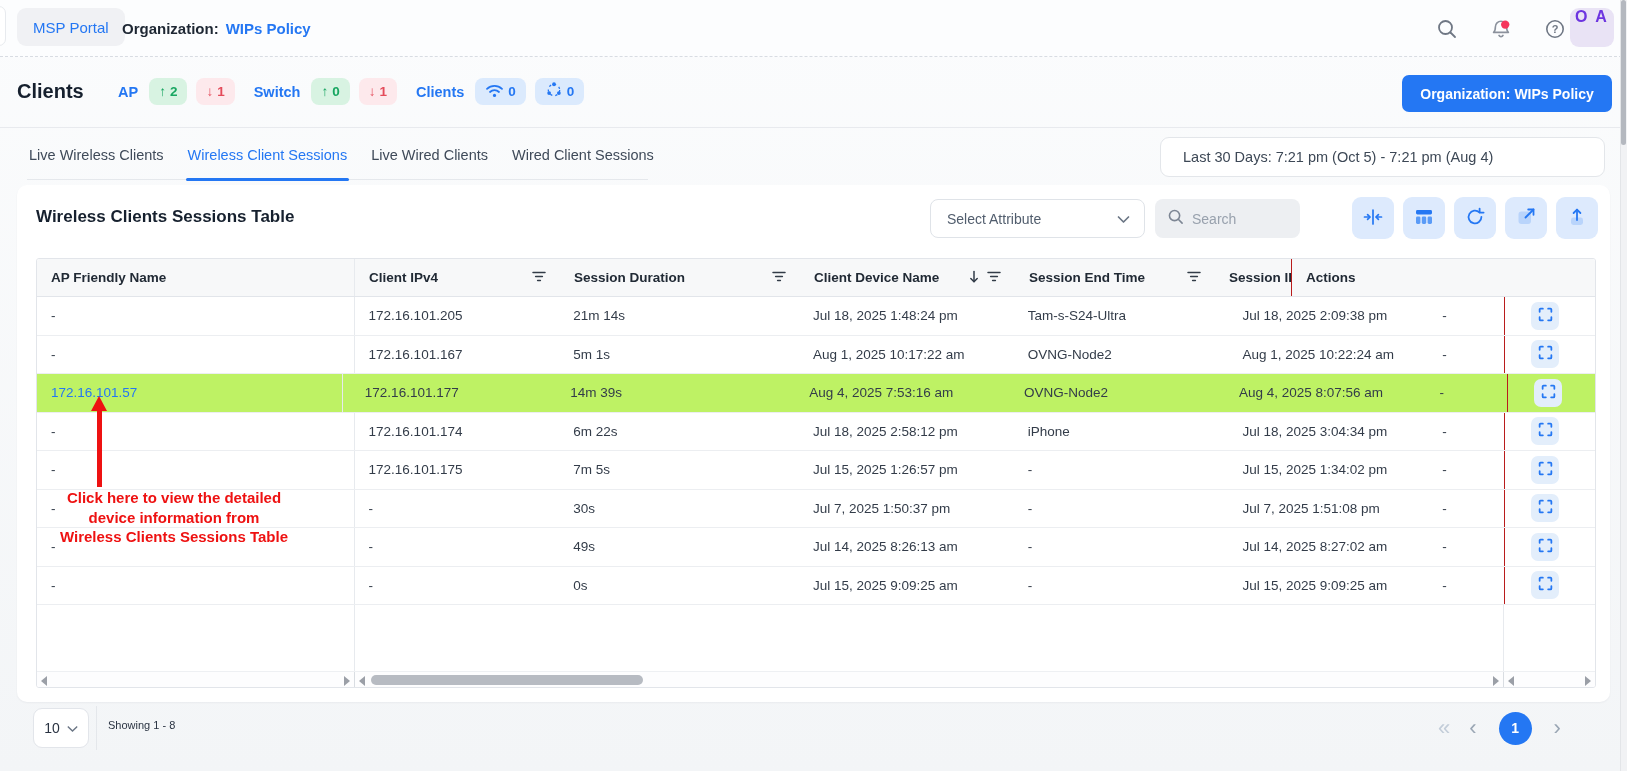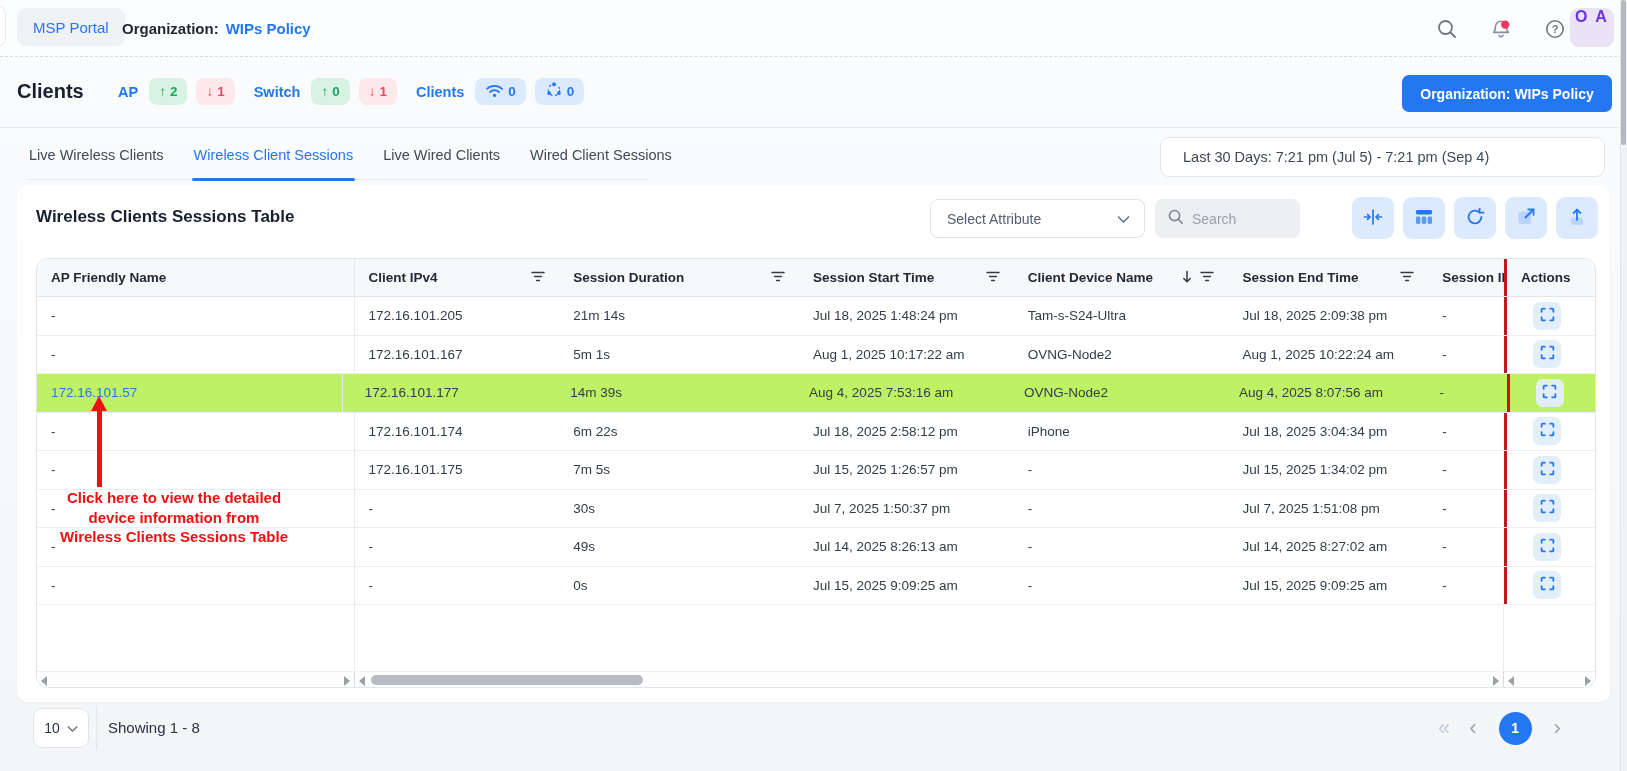--- a/index.html
+++ b/index.html
@@ -23,54 +23,54 @@
   .section-title { position:absolute; left:17px; top:22px; font-size:20px; font-weight:bold; color:#16202e; }
   .stats { position:absolute; left:118px; top:20px; display:flex; align-items:center; gap:9px; }
   .stat-label { color:#2477f3; font-weight:bold; font-size:14.5px; margin-right:2px; }
   .badge { height:27px; padding:0 10px; border-radius:8px; display:flex; align-items:center; gap:4px; font-size:13.5px; font-weight:bold; cursor:default; }
   .badge.green { background:#d8f3e2; color:#18a661; }
   .badge.red { background:#fde9ec; color:#e44b5a; margin-right:10px; }
   .badge.blue { background:#dbeafd; color:#2477f3; }
   .org-button { position:absolute; left:1402px; top:17px; width:210px; height:37px; background:#2477f3; border:none; border-radius:7px; color:#fff; font-weight:bold; font-size:14px; font-family:inherit; cursor:pointer; }
 
   
-  .tabs { position:absolute; left:27px; top:128px; height:52px; display:flex; gap:26px; align-items:flex-end; border-bottom:1px solid #e5e8ec; padding-bottom:0; width:621px; }
+  .tabs { position:absolute; left:27px; top:128px; height:52px; display:flex; gap:20px; align-items:flex-end; border-bottom:1px solid #e5e8ec; padding-bottom:0; width:621px; }
   .tab { font-size:14.5px; color:#3f4a59; padding:0 2px 16px 2px; position:relative; cursor:pointer; white-space:nowrap; }
   .tab.active { color:#2477f3; }
   .tab.active::after { content:""; position:absolute; left:0; right:0; bottom:-2px; height:3px; border-radius:3px; background:#2477f3; }
 
   .date-box { position:absolute; left:1160px; top:137px; width:445px; height:40px; background:#fff; border:1px solid #e3e6ea; border-radius:9px; display:flex; align-items:center; padding-left:22px; font-size:14.5px; color:#3d4856; cursor:pointer; }
 
   
   .card { position:absolute; left:17px; top:185px; width:1593px; height:517px; background:#fff; border-radius:10px; box-shadow:0 1px 2px rgba(30,40,60,.05); }
   .card-toolbar { position:absolute; left:0; top:0; width:100%; height:62px; }
   .table-title { position:absolute; left:19px; top:22px; font-size:17px; font-weight:bold; color:#16202e; }
   .select-attr { position:absolute; left:913px; top:14px; width:215px; height:39px; background:#fff; border:1px solid #dfe3e8; border-radius:8px; display:flex; align-items:center; justify-content:space-between; padding:0 14px 0 16px; font-size:14px; color:#515d6d; cursor:pointer; }
   .search-box { position:absolute; left:1138px; top:14px; width:145px; height:39px; background:#edeff2; border-radius:8px; display:flex; align-items:center; gap:8px; padding:0 12px; }
   .search-box input { border:none; outline:none; background:transparent; width:95px; font-size:14px; font-family:inherit; color:#3d4856; }
   .search-box input::placeholder { color:#98a1ad; }
   .tool-btns { position:absolute; left:1335px; top:12px; display:flex; gap:9px; }
   .tool-btn { width:42px; height:42px; border:none; border-radius:9px; background:#ddeafd; display:flex; align-items:center; justify-content:center; cursor:pointer; }
 
   
-  .tablewrap { position:absolute; left:19px; top:73px; width:1560px; height:430px; border:1px solid #e2e5ea; border-radius:12px; overflow:hidden; background:#fff; }
+  .tablewrap { position:absolute; left:19px; top:73px; width:1560px; height:430px; border:1px solid #e2e5ea; border-radius:3px; overflow:hidden; background:#fff; }
   .thead { display:flex; height:38px; background:#f7f8f9; border-bottom:1px solid #e2e5ea; }
   .th { display:flex; align-items:center; padding-left:14px; font-size:13.5px; font-weight:bold; color:#212a35; overflow:hidden; white-space:nowrap; }
   .th .hicons { margin-left:auto; margin-right:14px; display:flex; align-items:center; gap:8px; }
   .trow { display:flex; height:38.5px; border-bottom:1px solid #eceef1; background:#fff; }
   .trow.highlight { background:#bef264;gap:8px; }
   .td { display:flex; align-items:center; padding-left:14px; font-size:13.5px; color:#333c49; overflow:hidden; white-space:nowrap; }
   .c-ap   { width:318px; border-right:1px solid #e7eaee; }
   .c-ipv4 { width:205px; }
   .c-dur  { width:240px; }
   .c-start{ width:215px; }
   .c-dev  { width:215px; }
   .c-end  { width:200px; }
   .c-ipv6 { width:76px; }
-  .c-act  { width:91px; border-left:3px solid #b91c1c; }
+  .c-act  { width:91px; border-left:1px solid #b91c1c; }
   .ap-val.link { color:#2477f3; cursor:pointer; }
   .act-btn { width:28px; height:28px; margin-left:12px; border:none; border-radius:7px; background:#e3eefb; display:flex; align-items:center; justify-content:center; cursor:pointer; }
   .filler { display:flex; height:66px; }
   .filler .f1 { width:318px; border-right:1px solid #e7eaee; }
   .filler .f2 { width:1151px; border-right:1px solid #e7eaee; }
   .filler .f3 { width:91px; }
 
   
   .sb-row { display:flex; height:17px; border-top:1px solid #eef0f3; background:#fdfdfe; }
   .sb-seg { position:relative; height:100%; }
@@ -84,21 +84,21 @@
 
   
   .annot-arrow-line { position:absolute; left:97px; top:409px; width:5px; height:78px; background:#ee1111; z-index:6; }
   .annot-arrow-head { position:absolute; left:91px; top:396px; width:0; height:0; border-left:8.5px solid transparent; border-right:8.5px solid transparent; border-bottom:15px solid #ee1111; z-index:6; }
   .annot-text { position:absolute; left:36px; top:488px; width:276px; text-align:center; font-size:15px; font-weight:bold; color:#ee1111; line-height:19.5px; z-index:6; }
 
   
   .footer { position:absolute; left:0; top:706px; width:1627px; height:46px; }
   .page-size { position:absolute; left:33px; top:2px; width:56px; height:40px; background:#fff; border:1px solid #e2e5ea; border-radius:9px; display:flex; align-items:center; justify-content:center; gap:7px; font-size:14px; color:#2a3342; cursor:pointer; }
   .foot-divider { position:absolute; left:96px; top:0px; width:1px; height:44px; background:#e4e7eb; }
-  .showing { position:absolute; left:108px; top:13px; font-size:15px; color:#2a3342; }
+  .showing { position:absolute; left:108px; top:13px; font-size:11px; color:#2a3342; }
   .pager { position:absolute; left:1438px; top:4px; display:flex; align-items:center; gap:22px; }
   .pg-chev { font-size:22px; line-height:36px; cursor:pointer; user-select:none; }
   .pg-first { color:#c3cdd9; letter-spacing:-3px; }
   .pg-prev, .pg-next { color:#9aa6b4; }
   .pg-current { width:33px; height:33px; border-radius:50%; background:#2477f3; color:#fff; font-size:14px; font-weight:bold; display:flex; align-items:center; justify-content:center; cursor:pointer; }
 
   
   .v-scroll { position:absolute; right:0; top:0; width:7px; height:771px; background:#f1f2f4; border-left:1px solid #e3e5e8; }
   .v-thumb { position:absolute; right:1px; top:0; width:5px; height:145px; background:#b4b8bf; border-radius:3px; }
 </style>
@@ -186,21 +186,21 @@
   </div>
 
   <div class="tabs">
     <div class="tab">Live Wireless Clients</div>
     <div class="tab active">Wireless Client Sessions</div>
     <div class="tab">Live Wired Clients</div>
     <div class="tab">Wired Client Sessions</div>
   </div>
 
   <div class="date-box">
-    <span>Last 30 Days: 7:21 pm (Jul 5) - 7:21 pm (Sep 4)</span>
+    <span>Last 30 Days: 7:21 pm (Oct 5) - 7:21 pm (Aug 4)</span>
   </div>
 
   <div class="card">
     <div class="card-toolbar">
       <div class="table-title">Wireless Clients Sessions Table</div>
       <div class="select-attr">
         <span>Select Attribute</span>
         <span><svg width="13" height="9" viewBox="0 0 13 9" fill="none">
               <path d="M1.5 2 6.5 7l5-5" stroke="#6b7685" stroke-width="1.7" stroke-linecap="round" stroke-linejoin="round"></path>
             </svg></span>
@@ -271,30 +271,20 @@
         <div class="th c-dur">
             <span>Session Duration</span>
           <span class="hicons">
               <span><svg width="14" height="11" viewBox="0 0 14 11" fill="none" stroke="#323c48" stroke-width="1.5" stroke-linecap="round">
                   <path d="M1 1.5h12"></path>
                   <path d="M3.6 5.5h6.8"></path>
                   <path d="M5.6 9.5h2.8"></path>
                 </svg></span>
             </span>
           </div>
-        <div class="th c-start">
-            <span>Session Start Time</span>
-          <span class="hicons">
-              <span><svg width="14" height="11" viewBox="0 0 14 11" fill="none" stroke="#323c48" stroke-width="1.5" stroke-linecap="round">
-                  <path d="M1 1.5h12"></path>
-                  <path d="M3.6 5.5h6.8"></path>
-                  <path d="M5.6 9.5h2.8"></path>
-                </svg></span>
-            </span>
-          </div>
         <div class="th c-dev">
             <span>Client Device Name</span>
           <span class="hicons">
             <span><svg width="10" height="13" viewBox="0 0 10 13" fill="none" stroke="#323c48" stroke-width="1.5" stroke-linecap="round" stroke-linejoin="round">
                   <path d="M5 1.5v10"></path>
                   <path d="M1.8 8.5 5 11.7l3.2-3.2"></path>
                 </svg></span>
             <span><svg width="14" height="11" viewBox="0 0 14 11" fill="none" stroke="#323c48" stroke-width="1.5" stroke-linecap="round">
                   <path d="M1 1.5h12"></path>
                   <path d="M3.6 5.5h6.8"></path>

